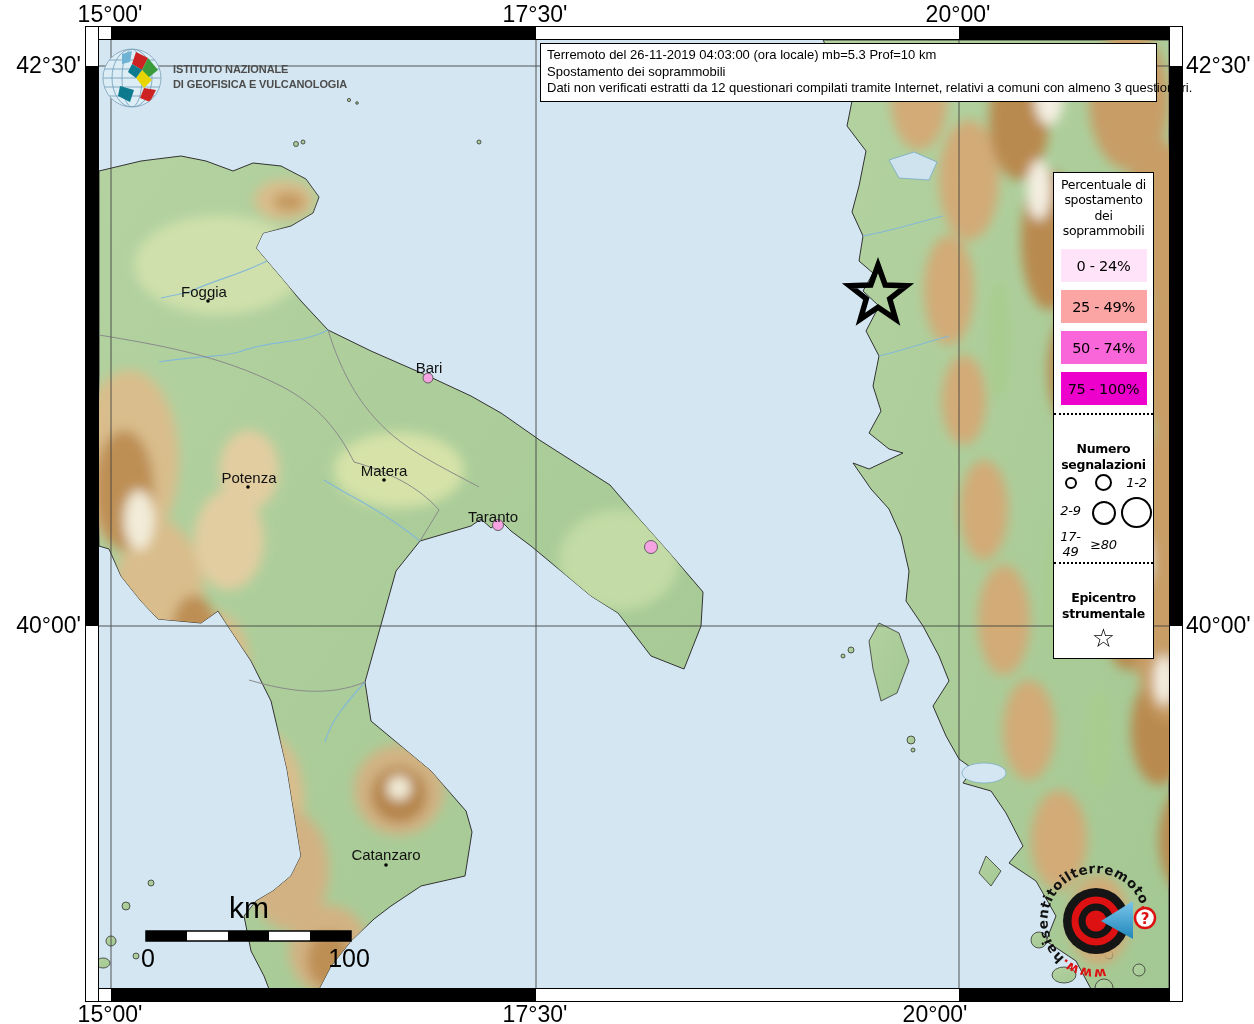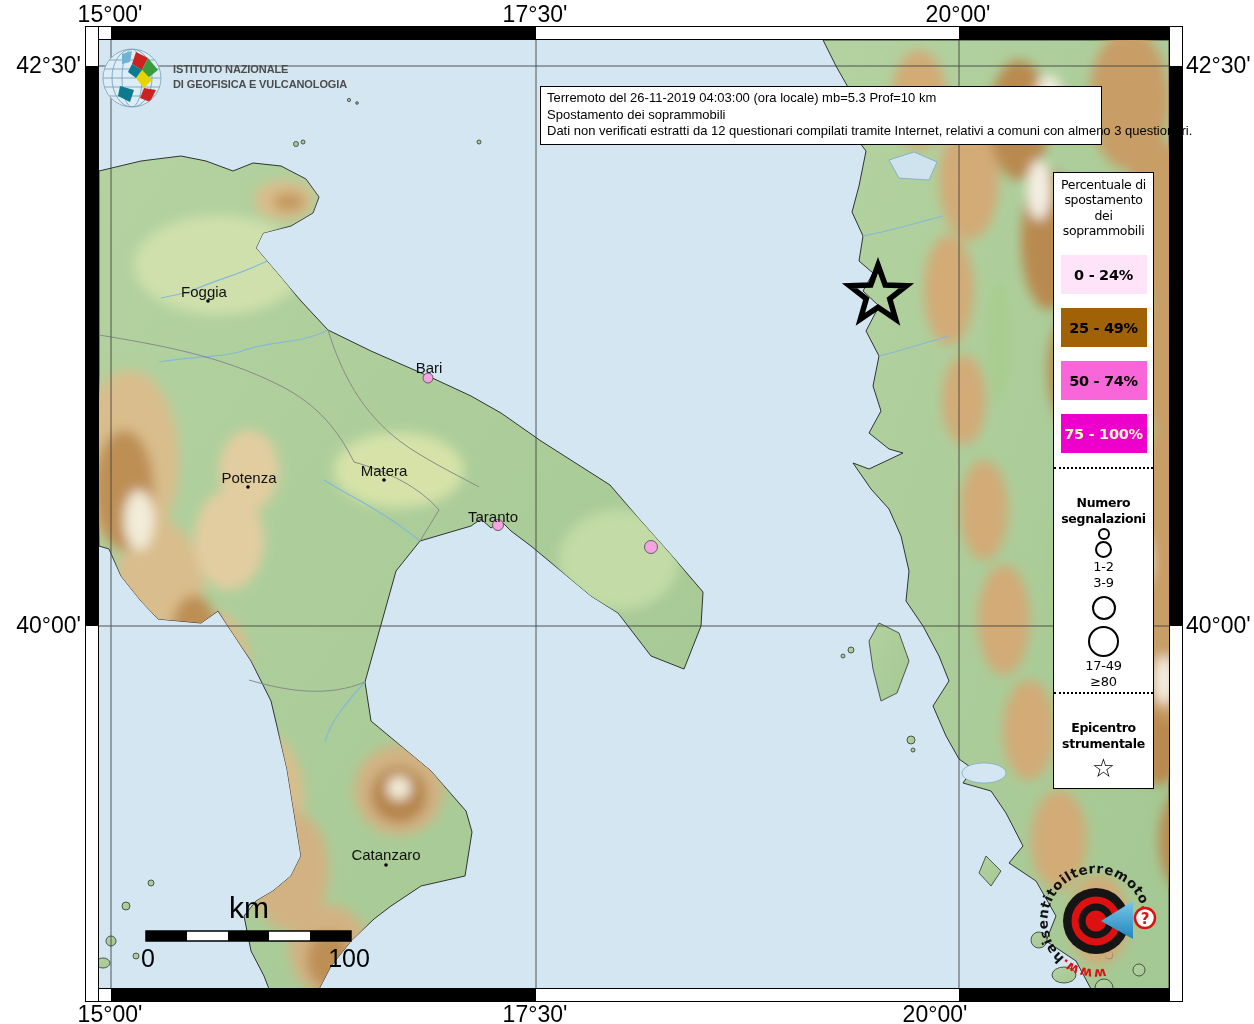--- a/index.html
+++ b/index.html
@@ -23,31 +23,31 @@
   .map{position:absolute;left:99px;top:40px;width:1070px;height:948px;overflow:hidden;}
   .city{font-family:"Liberation Sans",sans-serif;font-size:15px;fill:#111;text-anchor:middle;}
   .sb-num{font-family:"Liberation Sans",sans-serif;font-size:25px;fill:#000;text-anchor:middle;}
   .sb-km{font-family:"Liberation Sans",sans-serif;font-size:30px;fill:#000;text-anchor:middle;}
   .wm-text{font-family:"DejaVu Sans",sans-serif;font-weight:bold;font-size:13.5px;letter-spacing:.6px;}
   
   .ingv{position:absolute;left:100px;top:46px;display:flex;align-items:flex-start;}
   .ingv-text{margin-left:9px;padding-top:16px;font-weight:bold;font-size:11px;line-height:1.32;
              color:#4c4c4c;letter-spacing:-.1px;white-space:nowrap;}
   
-  .info{position:absolute;left:540px;top:43px;width:562px;box-sizing:border-box;background:#fff;
-        border:1px solid #000;padding:3px 6px 4px 6px;font-size:13px;line-height:16.5px;white-space:nowrap;margin-top:43px;}
+  .info{position:absolute;left:540px;top:43px;width:617px;box-sizing:border-box;background:#fff;
+        border:1px solid #000;padding:3px 6px 4px 6px;font-size:13px;line-height:16.5px;white-space:nowrap;}
   
   .legend{position:absolute;left:1053px;top:172px;width:101px;box-sizing:border-box;background:#fff;
           border:1px solid #000;text-align:center;font-family:"DejaVu Sans",sans-serif;padding-bottom:6px;}
   .lg-title{font-weight:normal;font-size:12.5px;line-height:1.22;letter-spacing:-.3px;padding:4px 1px 3px;}
-  .swatch{width:86px;height:39px;margin:14px auto;display:flex;align-items:center;justify-content:center;
-          font-weight:bold;font-size:14.5px;letter-spacing:-.3px;}
+  .swatch{width:86px;height:33px;margin:8px auto;display:flex;align-items:center;justify-content:center;
+          font-weight:normal;font-size:14.5px;letter-spacing:-.3px;}
   .dotted{border-top:2px dotted #000;margin:3px 0;}
   .lg-sub{font-weight:bold;font-size:12.5px;line-height:1.25;padding:2px 0;letter-spacing:-.3px;margin-top:24px;}
-  .circgrid{display:grid;grid-template-columns:1fr;align-items:center;justify-items:center;row-gap:1px;}
+  .circgrid{display:grid;grid-template-columns:1fr 1fr 1fr;align-items:center;justify-items:center;row-gap:1px;font-style:italic;}
   .circ{border:2px solid #000;border-radius:50%;background:transparent;}
   .c1{width:8px;height:8px;} .c2{width:13px;height:13px;} .c3{width:20px;height:20px;} .c4{width:27px;height:27px;}
   .clabel{font-size:13px;letter-spacing:-.3px;}
   .lg-star{font-size:26px;line-height:1.1;}
 </style>
 </head>
 <body>
 
 <div class="stage">
 
@@ -294,30 +294,30 @@
 
   <div class="info">
     <div>Terremoto del 26-11-2019 04:03:00 (ora locale) mb=5.3 Prof=10 km</div>
     <div>Spostamento dei soprammobili</div>
     <div>Dati non verificati estratti da 12 questionari compilati tramite Internet, relativi a comuni con almeno 3 questionari.</div>
   </div>
 
   <div class="legend">
     <div class="lg-title">Percentuale di spostamento dei soprammobili</div>
     <div class="swatch" style="background: rgb(255, 228, 249);">0 - 24%</div>
-    <div class="swatch" style="background: #a16207;">25 - 49%</div>
+    <div class="swatch" style="background: #fca5a5;">25 - 49%</div>
     <div class="swatch" style="background: rgb(249, 102, 217);">50 - 74%</div>
-    <div class="swatch" style="color: #fef9c3; background: rgb(238, 0, 204);">75 - 100%</div>
+    <div class="swatch" style="color: #000000; background: rgb(238, 0, 204);">75 - 100%</div>
     <div class="dotted"></div>
     <div class="lg-sub">Numero segnalazioni</div>
     <div class="circgrid">
       <div class="circ c1"></div>
       <div class="circ c2"></div>
       <div class="clabel">1-2</div>
-      <div class="clabel">3-9</div>
+      <div class="clabel">2-9</div>
       <div class="circ c3" style="margin-top:5px"></div>
       <div class="circ c4" style="margin-top:5px"></div>
       <div class="clabel">17-49</div>
       <div class="clabel">≥80</div>
     </div>
     <div class="dotted"></div>
     <div class="lg-sub">Epicentro strumentale</div>
     <div class="lg-star">☆</div>
   </div>
 

